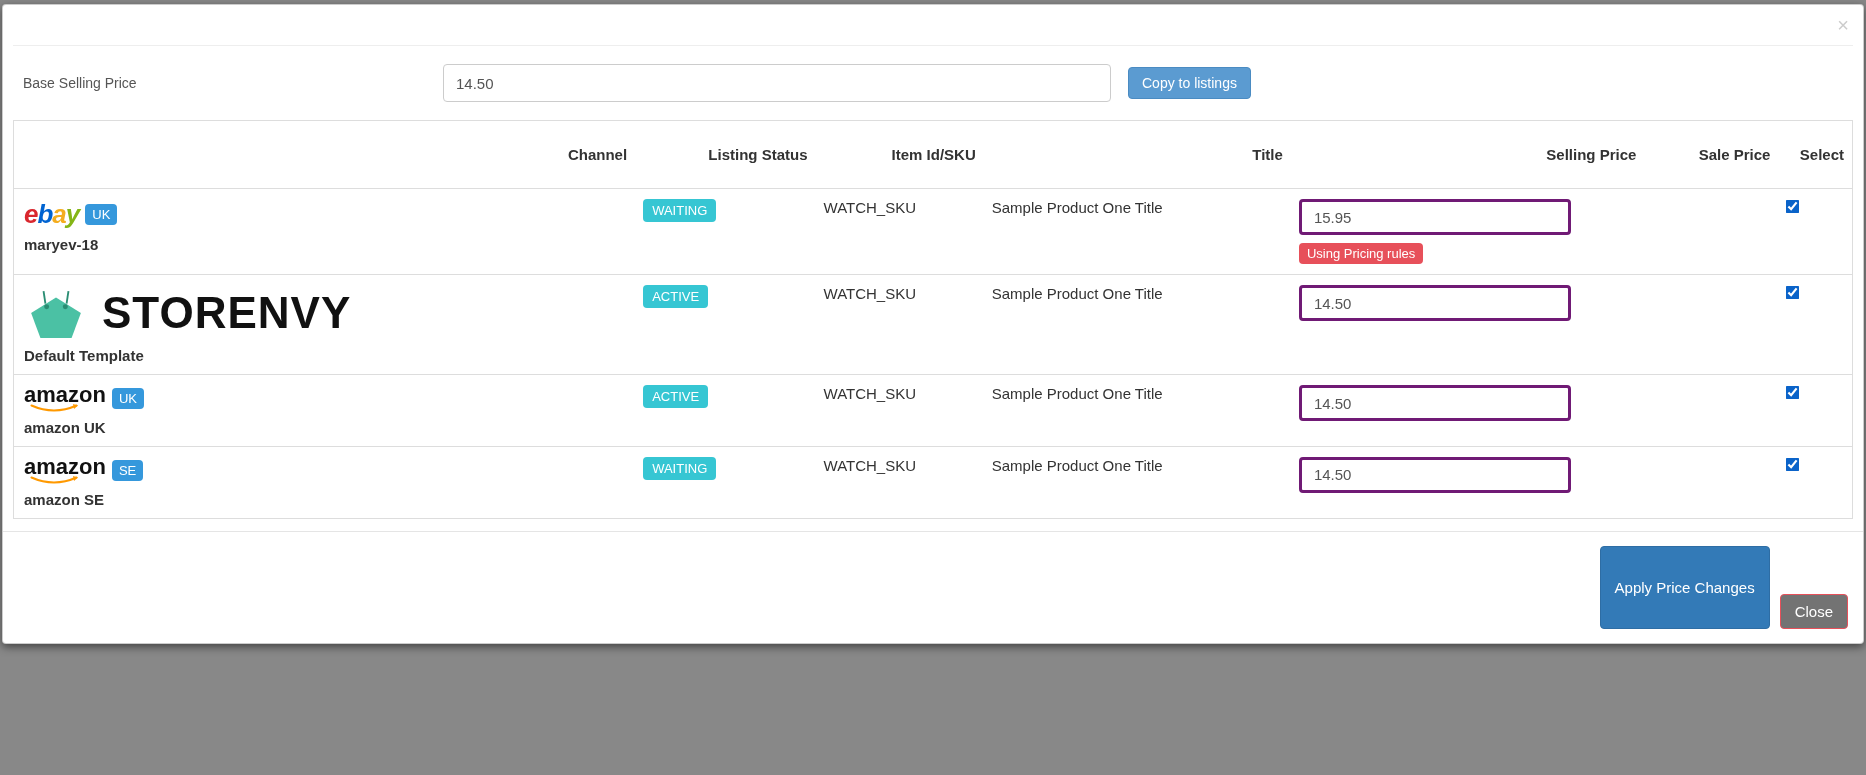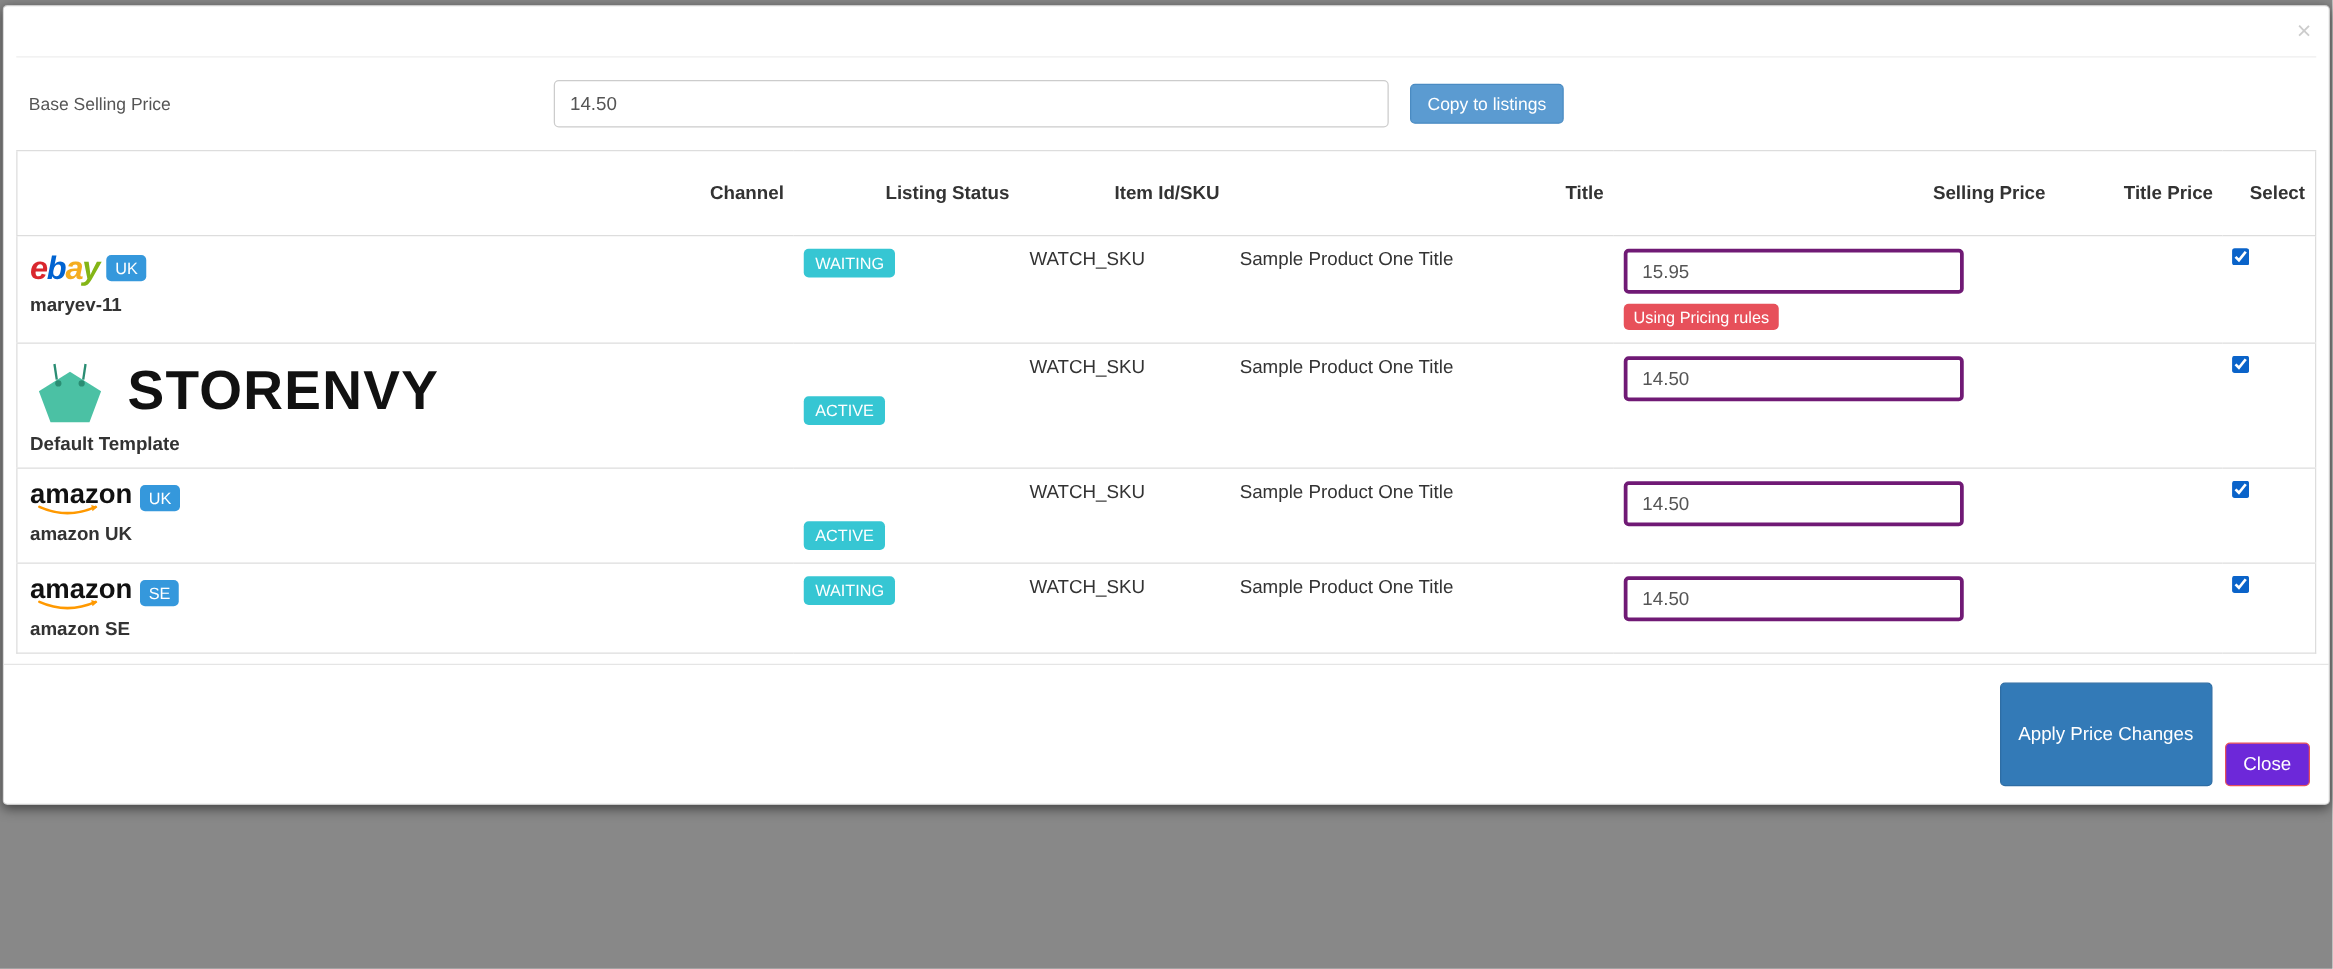--- a/index.html
+++ b/index.html
@@ -30,37 +30,37 @@
   .row-base .inp { flex: 0 0 668px; }
   .row-base .inp input {
     width:100%; height:38px; padding: 6px 12px; font-size:15px; border:1px solid #ccc; border-radius:4px; color:#555;
   }
   .row-base .btnwrap { padding-left: 17px; }
   .btn {
     display:inline-block; padding:7px 13px; font-size:14px; border-radius:4px; cursor:pointer; border:1px solid transparent; color:#fff;
   }
   .btn-info { background:#5b9bd1; border-color:#4a8bc2;}
   .btn-primary { background:#337ab7; border-color:#2e6da4; font-size:15px; padding:8px 14px;}
-  .btn-danger  { background:#6d28d9; border-color:#e7505a; font-size:15px; padding:8px 14px;margin-top:48px;}
+  .btn-danger  { background:#737373; border-color:#e7505a; font-size:15px; padding:8px 14px;margin-top:48px;}
   table.main {
     width:100%; border-collapse: collapse; border:1px solid #ddd;
   }
   table.main th {
     text-align:right; font-weight:700; color:#333; padding:25px 8px; border-top:1px solid #ddd; border-bottom:1px solid #ddd; font-size:15px;
   }
   table.main td {
     padding:10px 8px; border-top:1px solid #ddd; vertical-align: top; font-size:15px;
   }
   table.main th:first-child, table.main td:first-child { padding-left:10px;}
   .channel-cell { display:flex; flex-direction:column; gap:6px;}
   .channel-top { display:flex; align-items:center; gap:6px;}
   .channel-name-under { font-weight:700; color:#333;}
   .region-badge { background:#3598dc; color:#fff; font-size:13px; padding:3px 7px; border-radius:4px; }
   .status-badge { color:#fff; font-size:13px; padding:4px 9px; border-radius:4px; display:inline-block;}
-  .status-active  { background:#36c6d3;margin-top:32px; }
+  .status-active  { background:#36c6d3; }
   .status-waiting { background:#36c6d3; }
   .pricing-rules { background:#e7505a; color:#ffffff; font-size:13px; padding:3px 8px; border-radius:4px; display:inline-block; margin-top:8px;}
   .price-input { width:100%; max-width:272px; height:36px; padding:6px 12px; font-size:15px; border:3px solid #701a75; border-radius:4px; color:#555;}
   .select-cell { text-align:left; padding-top:14px;}
   .select-cell input { transform: scale(1.05); accent-color:#0a63c9;}
   .footer {
     border-top:1px solid #e5e5e5; padding:14px 15px; display:flex; justify-content:flex-end; gap:10px;
     position: absolute; left:0; right:0; bottom:0;
   }
   
@@ -110,38 +110,38 @@
           <col class="c6">
           <col class="c7">
         </colgroup>
       <thead>
         <tr>
           <th>Channel</th>
           <th>Listing Status</th>
           <th>Item Id/SKU</th>
           <th>Title</th>
           <th>Selling Price</th>
-          <th>Title Price</th>
+          <th>Sale Price</th>
           <th>Select</th>
         </tr>
       </thead>
       <tbody id="tbody">
           <tr>
             <td>
               <div class="channel-cell">
                 <div class="channel-top">
                   <span class="ebay-logo">
                     <span class="e1">e</span>
                     <span class="b">b</span>
                     <span class="a">a</span>
                     <span class="y">y</span>
                   </span> 
                   <span class="region-badge">UK</span>
                 </div>
-                <div class="channel-name-under">maryev-11</div>
+                <div class="channel-name-under">maryev-18</div>
               </div>
             </td>
             <td><span class="status-badge status-waiting">WAITING</span></td>
             <td>WATCH_SKU</td>
             <td>Sample Product One Title</td>
             <td><input class="price-input" type="text" value="15.95" style=""><div><span class="pricing-rules">Using Pricing rules</span></div></td>
             <td></td>
             <td class="select-cell"><input type="checkbox" checked="" style=""></td>
           </tr>
           <tr>

